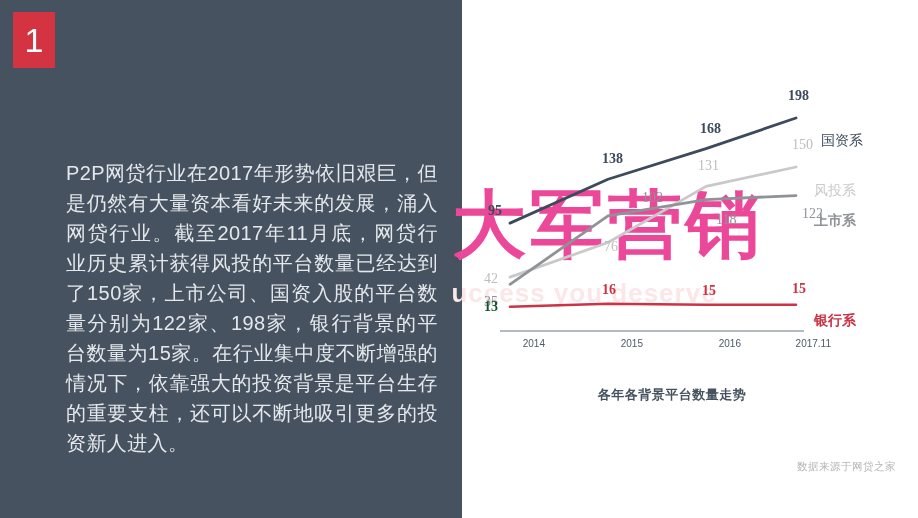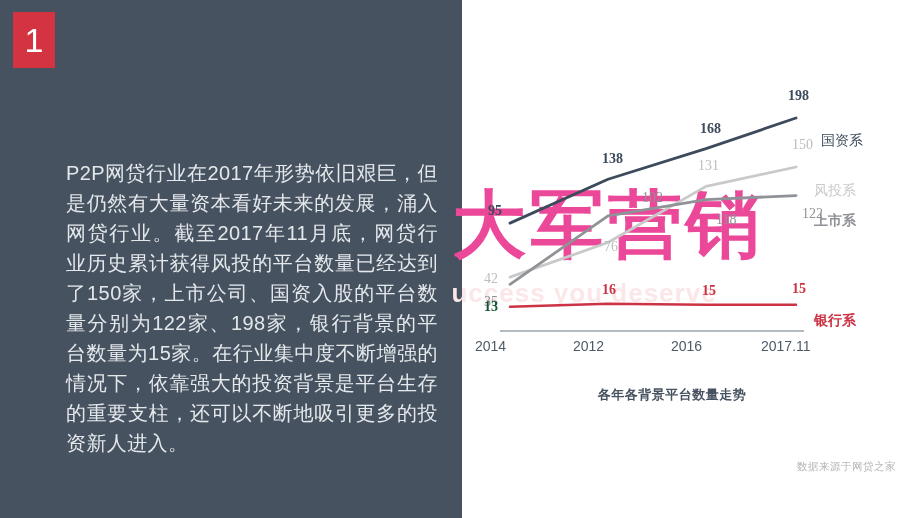--- a/index.html
+++ b/index.html
@@ -51,22 +51,22 @@
     letter-spacing:4px;white-space:nowrap;line-height:1;
   }
   #watermark-en{
     position:absolute;left:-16px;top:92px;
     font-size:26px;font-weight:bold;color:#fbe7e8;
     letter-spacing:1px;white-space:nowrap;line-height:1;
   }
   #chart-svg{position:absolute;left:0;top:0;}
   .axis-tick{
     position:absolute;
-    font-size:14px;color:#4d5a68;
-    text-align:left;width:70px;
+    font-size:10px;color:#4d5a68;
+    text-align:right;width:70px;
   }
   .series-label{
     position:absolute;font-size:14px;white-space:nowrap;
   }
   .dl{
     position:absolute;font-size:14px;white-space:nowrap;font-family:Liberation Serif, serif;
   }
   #chart-caption{
     position:absolute;left:0;top:386px;width:420px;
     text-align:center;
@@ -98,21 +98,21 @@
         <path d="M48 223.1 L146 179.24 L244 148.64 L334 118.03999999999999" fill="none" stroke="#3c4a5c" stroke-width="2.8" stroke-linecap="round" stroke-linejoin="round"></path>
         <path d="M48 277.15999999999997 L146 242.48000000000002 L244 186.38 L334 167" fill="none" stroke="#c9c9c9" stroke-width="2.8" stroke-linecap="round" stroke-linejoin="round"></path>
         <path d="M48 284.3 L146 215.95999999999998 L244 199.64 L334 195.56" fill="none" stroke="#8f9296" stroke-width="2.8" stroke-linecap="round" stroke-linejoin="round"></path>
         <path d="M48 306.74 L146 303.68 L244 304.7 L334 304.7" fill="none" stroke="#cc3344" stroke-width="2.6" stroke-linecap="round" stroke-linejoin="round"></path>
       </g>
     <line id="x-axis-line" x1="38" y1="331" x2="342" y2="331" stroke="#9aa4ae" stroke-width="1.3"></line>
   </svg>
 
   <div id="axis-ticks">
       <div class="axis-tick" style="left: 13px; top: 338px;">2014</div>
-      <div class="axis-tick" style="left: 111px; top: 338px;">2012</div>
+      <div class="axis-tick" style="left: 111px; top: 338px;">2015</div>
       <div class="axis-tick" style="left: 209px; top: 338px;">2016</div>
       <div class="axis-tick" style="left: 299px; top: 338px;">2017.11</div>
     </div>
   <div id="data-labels">
       <div class="dl" style="left: 26px; top: 203.1px; color: rgb(60, 74, 92); font-weight: bold;">95</div>
       <div class="dl" style="left: 140px; top: 151.24px; color: rgb(60, 74, 92); font-weight: bold;">138</div>
       <div class="dl" style="left: 238px; top: 120.64px; color: rgb(60, 74, 92); font-weight: bold;">168</div>
       <div class="dl" style="left: 326px; top: 88.04px; color: rgb(60, 74, 92); font-weight: bold;">198</div>
       <div class="dl" style="left: 22px; top: 271.16px; color: rgb(189, 189, 189); font-weight: normal;">42</div>
       <div class="dl" style="left: 142px; top: 239px; color: rgb(189, 189, 189); font-weight: normal;">76</div>

